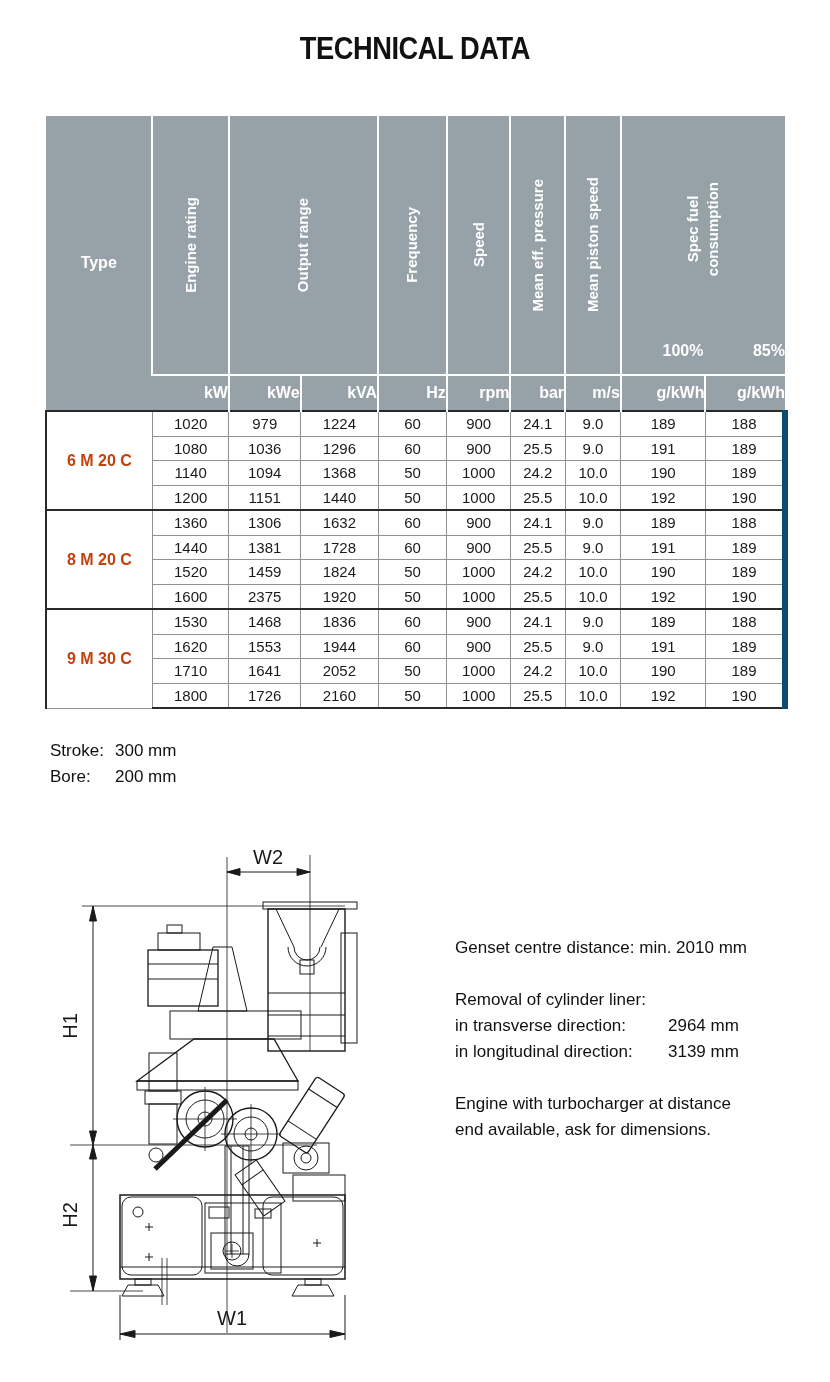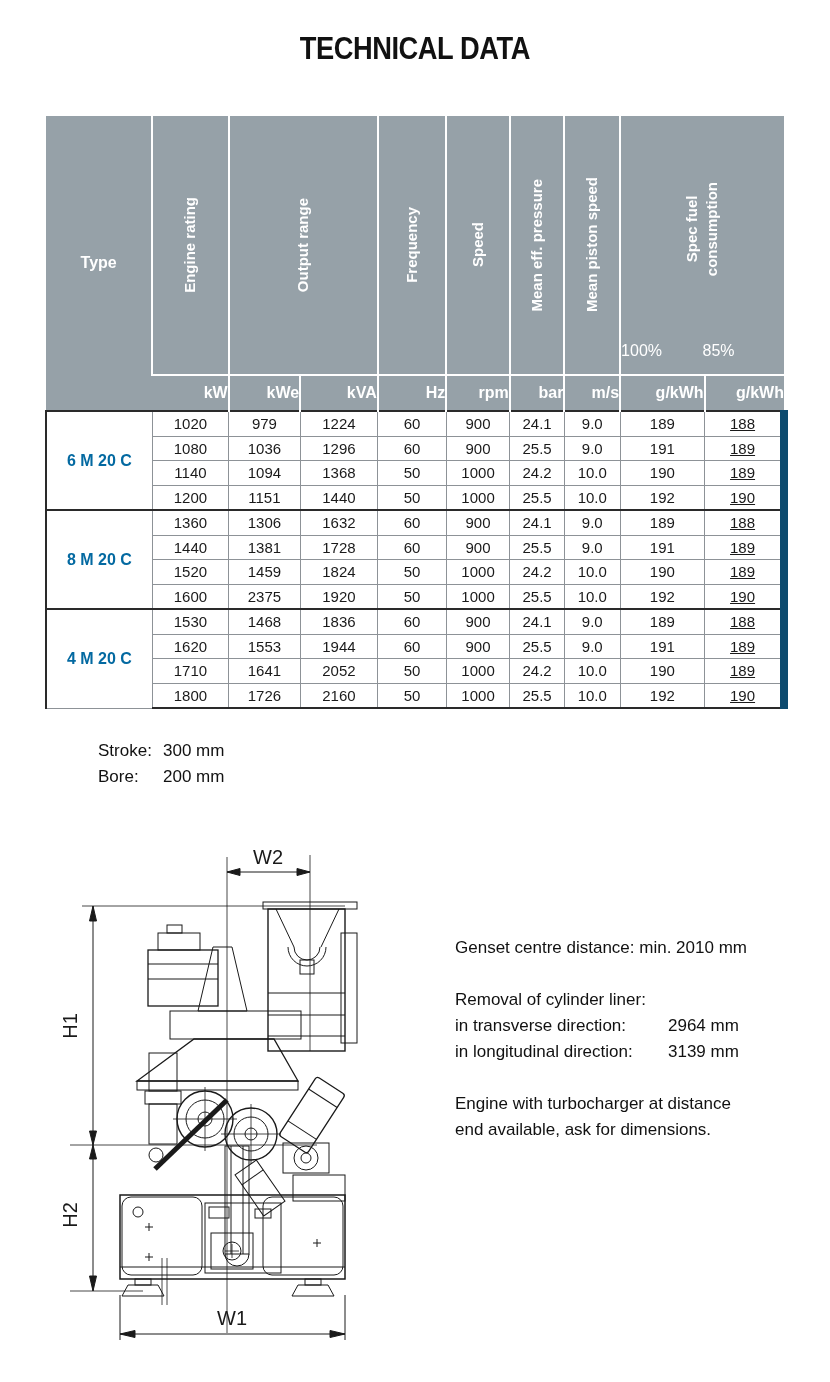--- a/index.html
+++ b/index.html
@@ -17,34 +17,34 @@
   tr.head-tall th{height:258px;}
   tr.head-tall th + th{border-left:2px solid #fff;}
   tr.head-units th{height:34px;font-size:16px;border-top:2px solid #fff;text-align:right;}
   tr.head-units th + th{border-left:2px solid #fff;}
   .vwrap{height:100%;display:flex;align-items:center;justify-content:center;}
   .vtext{writing-mode:vertical-rl;transform:rotate(180deg);white-space:pre-line;
         font-size:15px;line-height:1.35;text-align:center;}
   .sfc-col{height:100%;display:flex;flex-direction:column;}
   .sfc-col .vwrap{flex:1;}
   .pcts{display:flex;padding-bottom:14px;}
-  .pcts span{width:50%;text-align:left;font-size:16px;font-weight:normal;}
+  .pcts span{width:50%;text-align:right;font-size:16px;font-weight:bold;}
   tbody td,tbody th{border:1px solid #8d9297;background:#fff;}
   tbody td{height:23.5px;text-align:center;font-size:15px;color:#1a1a1a;}
-  tbody th.type-cell{font-size:16px;font-weight:bold;color:#0369a1;text-align:center;}
+  tbody th.type-cell{font-size:16px;font-weight:bold;color:#c2410c;text-align:center;}
   tbody tr.group-first td,tbody tr.group-first th{border-top:2px solid #2a2a2a;}
-  tbody tr td:last-child{border-right:8px solid #0c4a6e;text-decoration:underline;}
+  tbody tr td:last-child{border-right:6px solid #0c4a6e;}
   tbody tr th.type-cell{border-left:2px solid #2a2a2a;}
   tbody tr.last-row td,tbody tr.last-row th{border-bottom:2px solid #2a2a2a;}
   
   .notes{position:absolute;left:50px;top:738px;width:740px;display:flex;
         font-size:17px;line-height:26px;color:#111;}
   .notes-left{width:200px;}
   .note-row{display:flex;}
-  .note-row .lbl{width:65px;margin-left:48px;}
+  .note-row .lbl{width:65px;}
   
   .info{position:absolute;left:455px;top:935px;width:345px;font-size:17px;
         line-height:26px;color:#111;}
   .info .gap{height:26px;}
   .kv{display:flex;}
   .kv .lbl{width:213px;}
   
   .drawing{position:absolute;left:55px;top:843px;width:395px;height:525px;}
   .drawing svg{display:block;}
   .dim-label{font-size:20px;fill:#1a1a1a;font-family:"Liberation Sans",sans-serif;}
@@ -216,21 +216,21 @@
           <td>2375</td>
           <td>1920</td>
           <td>50</td>
           <td>1000</td>
           <td>25.5</td>
           <td>10.0</td>
           <td>192</td>
           <td>190</td>
         </tr>
         <tr class="group-first">
-          <th rowspan="4" class="type-cell">4 M 20 C</th>
+          <th rowspan="4" class="type-cell">9 M 30 C</th>
           <td>1530</td>
           <td>1468</td>
           <td>1836</td>
           <td>60</td>
           <td>900</td>
           <td>24.1</td>
           <td>9.0</td>
           <td>189</td>
           <td>188</td>
         </tr>

